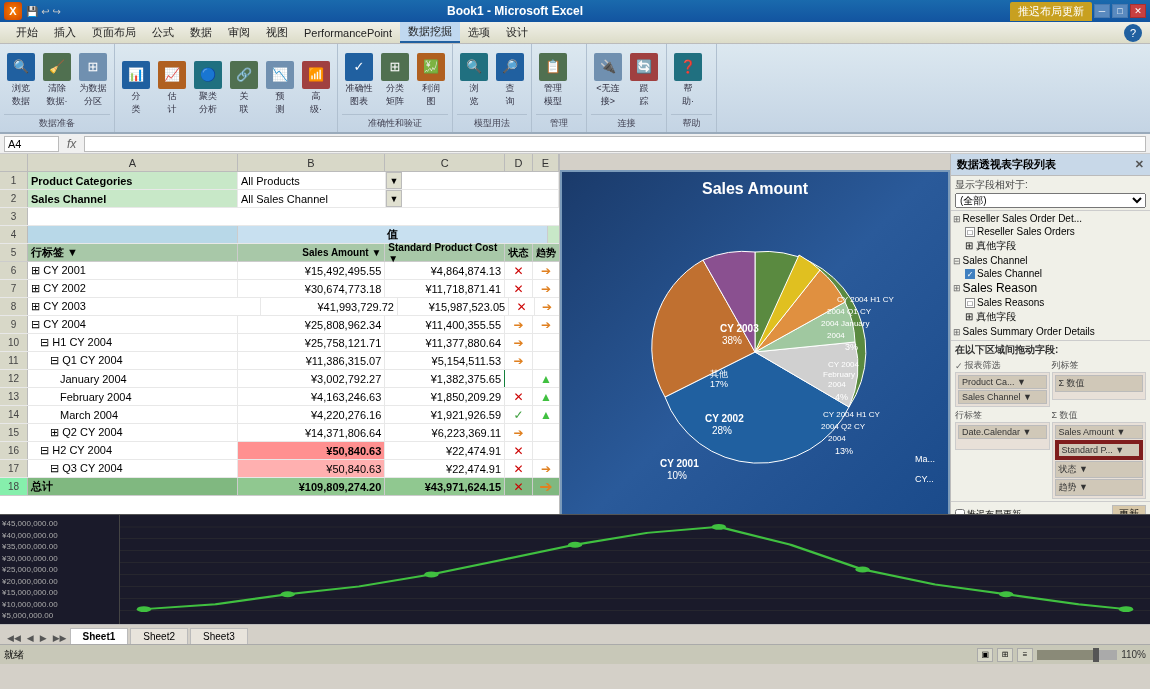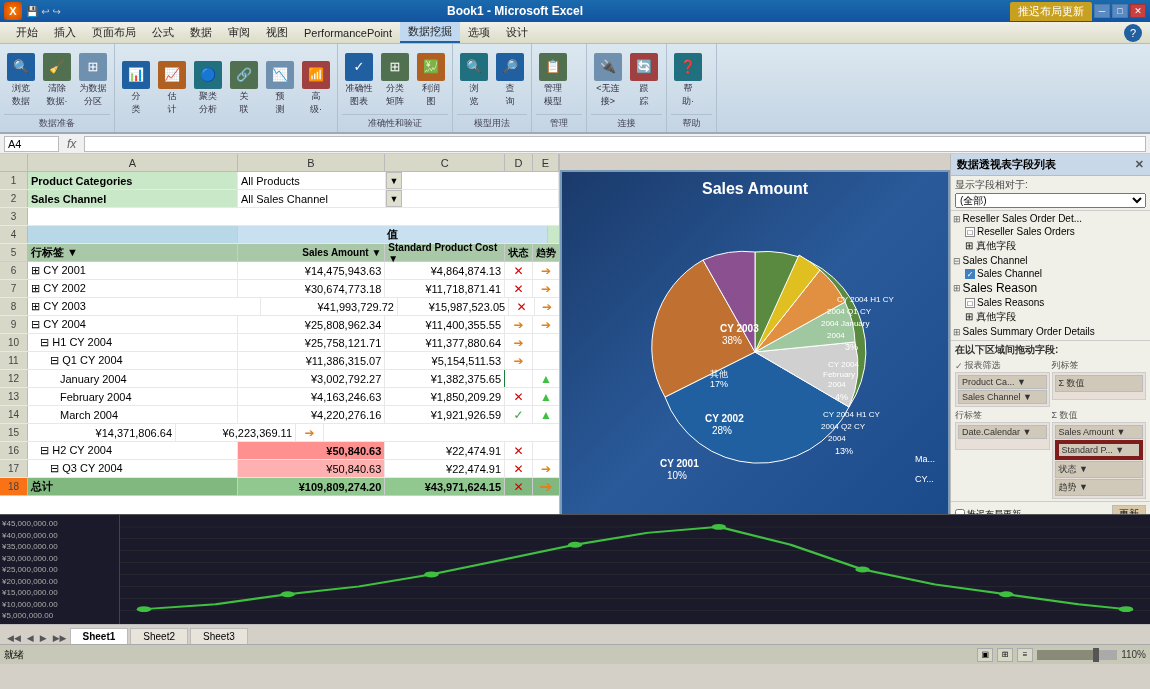--- a/index.html
+++ b/index.html
@@ -269,21 +269,21 @@
       <div style="width:210px;border-right:1px solid #ccc;display:flex;align-items:center;padding:0 3px;font-size:11px;background:#a8c8a8;font-weight:bold;">行标签 ▼</div>
       <div style="width:148px;border-right:1px solid #ccc;display:flex;align-items:center;justify-content:flex-end;padding:0 3px;font-size:10px;font-weight:bold;background:#a8c8a8;">Sales Amount ▼</div>
       <div style="width:120px;border-right:1px solid #ccc;display:flex;align-items:center;justify-content:flex-end;padding:0 3px;font-size:10px;font-weight:bold;background:#a8c8a8;">Standard Product Cost ▼</div>
       <div style="width:28px;border-right:1px solid #ccc;display:flex;align-items:center;justify-content:center;font-size:10px;font-weight:bold;background:#a8c8a8;">状态</div>
       <div style="width:26px;display:flex;align-items:center;justify-content:center;font-size:10px;font-weight:bold;background:#a8c8a8;">趋势</div>
     </div>
 
     <div style="display:flex;border-bottom:1px solid #e8e8e8;height:18px;">
       <div style="width:28px;min-width:28px;background:#d8d8c8;border-right:1px solid #bbb;display:flex;align-items:center;justify-content:center;font-size:10px;color:#444;">6</div>
       <div style="width:210px;border-right:1px solid #e8e8e8;display:flex;align-items:center;padding:0 3px;font-size:11px;">⊞ CY 2001</div>
-      <div style="width:148px;border-right:1px solid #e8e8e8;display:flex;align-items:center;justify-content:flex-end;padding:0 3px;font-size:11px;">¥14,475,943.63</div>
+      <div style="width:148px;border-right:1px solid #e8e8e8;display:flex;align-items:center;justify-content:flex-end;padding:0 3px;font-size:11px;">¥15,492,495.55</div>
       <div style="width:120px;border-right:1px solid #e8e8e8;display:flex;align-items:center;justify-content:flex-end;padding:0 3px;font-size:11px;">¥4,864,874.13</div>
       <div style="width:28px;border-right:1px solid #e8e8e8;display:flex;align-items:center;justify-content:center;color:#cc0000;font-size:12px;">✕</div>
       <div style="width:26px;display:flex;align-items:center;justify-content:center;color:#e08020;font-size:12px;">➔</div>
     </div>
 
     <div style="display:flex;border-bottom:1px solid #e8e8e8;height:18px;">
       <div style="width:28px;min-width:28px;background:#d8d8c8;border-right:1px solid #bbb;display:flex;align-items:center;justify-content:center;font-size:10px;color:#444;">7</div>
       <div style="width:210px;border-right:1px solid #e8e8e8;display:flex;align-items:center;padding:0 3px;font-size:11px;">⊞ CY 2002</div>
       <div style="width:148px;border-right:1px solid #e8e8e8;display:flex;align-items:center;justify-content:flex-end;padding:0 3px;font-size:11px;">¥30,674,773.18</div>
       <div style="width:120px;border-right:1px solid #e8e8e8;display:flex;align-items:center;justify-content:flex-end;padding:0 3px;font-size:11px;">¥11,718,871.41</div>
@@ -349,20 +349,21 @@
       <div style="width:28px;min-width:28px;background:#d8d8c8;border-right:1px solid #bbb;display:flex;align-items:center;justify-content:center;font-size:10px;color:#444;">14</div>
       <div style="width:210px;border-right:1px solid #e8e8e8;display:flex;align-items:center;padding:0 3px 0 32px;font-size:11px;">March 2004</div>
       <div style="width:148px;border-right:1px solid #e8e8e8;display:flex;align-items:center;justify-content:flex-end;padding:0 3px;font-size:11px;">¥4,220,276.16</div>
       <div style="width:120px;border-right:1px solid #e8e8e8;display:flex;align-items:center;justify-content:flex-end;padding:0 3px;font-size:11px;">¥1,921,926.59</div>
       <div style="width:28px;border-right:1px solid #e8e8e8;display:flex;align-items:center;justify-content:center;color:#40a040;font-size:12px;">✓</div>
       <div style="width:26px;display:flex;align-items:center;justify-content:center;color:#40c040;font-size:12px;">▲</div>
     </div>
 
     <div style="display:flex;border-bottom:1px solid #e8e8e8;height:18px;">
       <div style="width:28px;min-width:28px;background:#d8d8c8;border-right:1px solid #bbb;display:flex;align-items:center;justify-content:center;font-size:10px;color:#444;">15</div>
+      <div style="width:210px;border-right:1px solid #e8e8e8;display:flex;align-items:center;padding:0 3px 0 22px;font-size:11px;">⊞ Q2 CY 2004</div>
       <div style="width:148px;border-right:1px solid #e8e8e8;display:flex;align-items:center;justify-content:flex-end;padding:0 3px;font-size:11px;">¥14,371,806.64</div>
       <div style="width:120px;border-right:1px solid #e8e8e8;display:flex;align-items:center;justify-content:flex-end;padding:0 3px;font-size:11px;">¥6,223,369.11</div>
       <div style="width:28px;border-right:1px solid #e8e8e8;display:flex;align-items:center;justify-content:center;color:#e08020;font-size:12px;">➔</div>
       <div style="width:26px;"></div>
     </div>
 
     <div style="display:flex;border-bottom:1px solid #e8e8e8;height:18px;">
       <div style="width:28px;min-width:28px;background:#d8d8c8;border-right:1px solid #bbb;display:flex;align-items:center;justify-content:center;font-size:10px;color:#444;">16</div>
       <div style="width:210px;border-right:1px solid #e8e8e8;display:flex;align-items:center;padding:0 3px 0 12px;font-size:11px;">⊟ H2 CY 2004</div>
       <div style="width:148px;border-right:1px solid #e8e8e8;display:flex;align-items:center;justify-content:flex-end;padding:0 3px;font-size:11px;background:#ff9090;font-weight:bold;">¥50,840.63</div>
@@ -374,21 +375,21 @@
     <div style="display:flex;border-bottom:1px solid #e8e8e8;height:18px;">
       <div style="width:28px;min-width:28px;background:#d8d8c8;border-right:1px solid #bbb;display:flex;align-items:center;justify-content:center;font-size:10px;color:#444;">17</div>
       <div style="width:210px;border-right:1px solid #e8e8e8;display:flex;align-items:center;padding:0 3px 0 22px;font-size:11px;">⊟ Q3 CY 2004</div>
       <div style="width:148px;border-right:1px solid #e8e8e8;display:flex;align-items:center;justify-content:flex-end;padding:0 3px;font-size:11px;background:#ffb0b0;">¥50,840.63</div>
       <div style="width:120px;border-right:1px solid #e8e8e8;display:flex;align-items:center;justify-content:flex-end;padding:0 3px;font-size:11px;">¥22,474.91</div>
       <div style="width:28px;border-right:1px solid #e8e8e8;display:flex;align-items:center;justify-content:center;color:#cc0000;font-size:12px;">✕</div>
       <div style="width:26px;display:flex;align-items:center;justify-content:center;color:#e08020;font-size:12px;">➔</div>
     </div>
 
     <div style="display:flex;border-bottom:1px solid #ccc;height:18px;background:#80b880;">
-      <div style="width:20px;min-width:28px;background:#f97316;border-right:1px solid #bbb;display:flex;align-items:center;justify-content:center;font-size:10px;color:#444;">18</div>
+      <div style="width:20px;min-width:28px;background:#86efac;border-right:1px solid #bbb;display:flex;align-items:center;justify-content:center;font-size:10px;color:#444;">18</div>
       <div style="width:210px;border-right:1px solid #ccc;display:flex;align-items:center;padding:0 3px;font-size:11px;font-weight:bold;">总计</div>
       <div style="width:148px;border-right:1px solid #ccc;display:flex;align-items:center;justify-content:flex-end;padding:0 3px;font-size:11px;font-weight:bold;background:#90c890;">¥109,809,274.20</div>
       <div style="width:120px;border-right:1px solid #ccc;display:flex;align-items:center;justify-content:flex-end;padding:0 3px;font-size:11px;font-weight:bold;background:#90c890;">¥43,971,624.15</div>
       <div style="width:28px;border-right:1px solid #ccc;display:flex;align-items:center;justify-content:center;color:#cc0000;font-size:12px;">✕</div>
       <div style="width:26px;display:flex;align-items:center;justify-content:center;color:#e08020;font-size:16px;">➔</div>
     </div>
   </div>
 
   <div style="width:390px;min-width:390px;height:360px;background:linear-gradient(135deg,#1a3a6a,#2a5a9a,#1a4a8a);border:2px solid #7a9aba;position:relative;overflow:hidden;margin-top:16px;">
     <div style="text-align:center;color:white;font-size:16px;font-weight:bold;padding:8px 0 4px 0;">Sales Amount</div>

